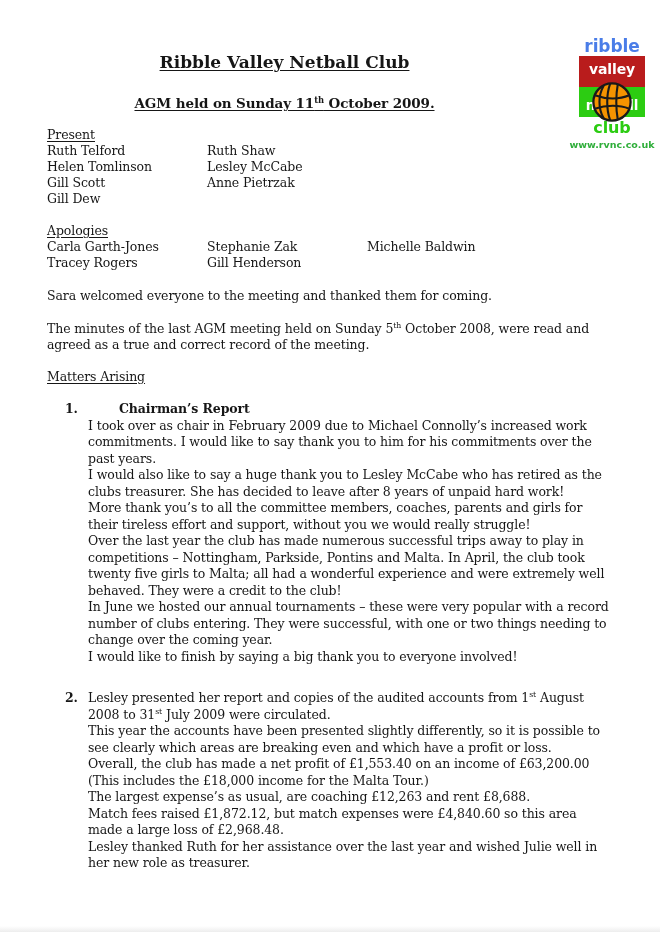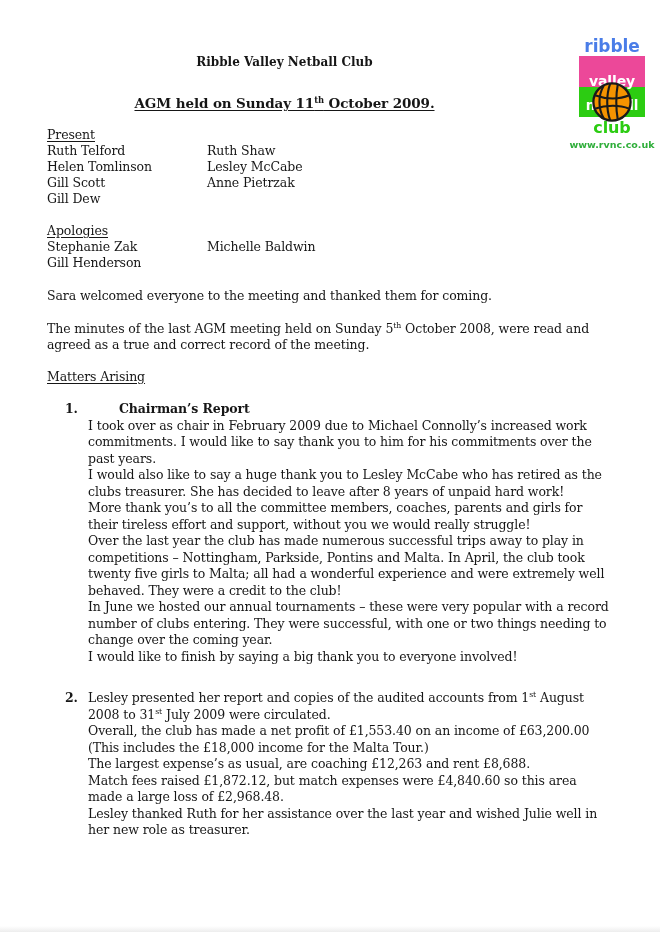--- a/index.html
+++ b/index.html
@@ -16,21 +16,22 @@
   }
   .content {
     position:absolute;
     left:47px; top:45px;
     width:566px;
   }
   
   .title-block { width:475px; text-align:center; }
   .doc-title {
     margin:7px 0 0 0;
-    font-size:12px; font-weight:bold;
+    font-size:17px; font-weight:bold;
+    text-decoration:underline;
     text-underline-offset:2px;
     letter-spacing:0;
     line-height:20px;
   }
   .doc-subtitle {
     margin:23px 0 0 0;
     font-size:13.5px; font-weight:bold;
     text-decoration:underline;
     text-underline-offset:2px;
     line-height:17px;
@@ -41,23 +42,23 @@
     position:absolute; left:521px; top:38px; width:86px;
     text-align:center;
     font-family:"DejaVu Sans","Liberation Sans",sans-serif;
     font-weight:bold;
     line-height:1;
     margin-left:48px;
   }
   .logo-ribble { color:#4a7de8; font-size:17px; margin-bottom:1px; }
   .logo-box { position:relative; width:66px; margin:0 auto; }
   .logo-blue {
-    background:#ec4899; height:31px; color:#ffffff; font-size:14px;
+    background:#b91c1c; height:31px; color:#ffffff; font-size:14px;
     display:flex; justify-content:center; align-items:flex-start;
-    padding-top:18px; box-sizing:border-box;
+    padding-top:6px; box-sizing:border-box;
   }
   .logo-green {
     background:#2ccc12; height:30px; color:#ffffff; font-size:13.5px;
     display:flex; justify-content:center; align-items:flex-end;
     padding-bottom:5px; box-sizing:border-box;
   }
   .ball {
     position:absolute; left:12px; top:25px; width:42px; height:42px;
   }
   .logo-club { color:#2ccc12; font-size:16px; margin-top:3px; }
@@ -133,20 +134,24 @@
       <div class="col">
         <div class="name">Ruth Shaw</div>
         <div class="name">Lesley McCabe</div>
         <div class="name">Anne Pietrzak</div>
       </div>
     </div>
 
     <div class="att-heading apologies">Apologies</div>
     <div class="cols">
       <div class="col">
+        <div class="name">Carla Garth-Jones</div>
+        <div class="name">Tracey Rogers</div>
+      </div>
+      <div class="col">
         <div class="name">Stephanie Zak</div>
         <div class="name">Gill Henderson</div>
       </div>
       <div class="col">
         <div class="name">Michelle Baldwin</div>
       </div>
     </div>
 
     <p class="welcome">Sara welcomed everyone to the meeting and thanked them for coming.</p>
     <p class="minutes">The minutes of the last AGM meeting held on Sunday 5<sup>th</sup> October 2008, were read and agreed as a true and correct record of the meeting.</p>
@@ -162,20 +167,21 @@
         <p>Over the last year the club has made numerous successful trips away to play in competitions – Nottingham, Parkside, Pontins and Malta. In April, the club took twenty five girls to Malta; all had a wonderful experience and were extremely well behaved. They were a credit to the club!</p>
         <p>In June we hosted our annual tournaments – these were very popular with a record number of clubs entering. They were successful, with one or two things needing to change over the coming year.</p>
         <p>I would like to finish by saying a big thank you to everyone involved!</p>
       </div>
     </div>
 
     <div class="report second">
       <div class="report-num">2.</div>
       <div class="report-body">
         <p>Lesley presented her report and copies of the audited accounts from 1<sup>st</sup> August 2008 to 31<sup>st</sup> July 2009 were circulated.</p>
+        <p>This year the accounts have been presented slightly differently, so it is possible to see clearly which areas are breaking even and which have a profit or loss.</p>
         <p>Overall, the club has made a net profit of £1,553.40 on an income of £63,200.00 (This includes the £18,000 income for the Malta Tour.)</p>
         <p>The largest expense’s as usual, are coaching £12,263 and rent £8,688.</p>
         <p>Match fees raised £1,872.12, but match expenses were £4,840.60 so this area made a large loss of £2,968.48.</p>
         <p>Lesley thanked Ruth for her assistance over the last year and wished Julie well in her new role as treasurer.</p>
       </div>
     </div>
   </div>
 
   <div class="scan-edge"></div>
 </div>

